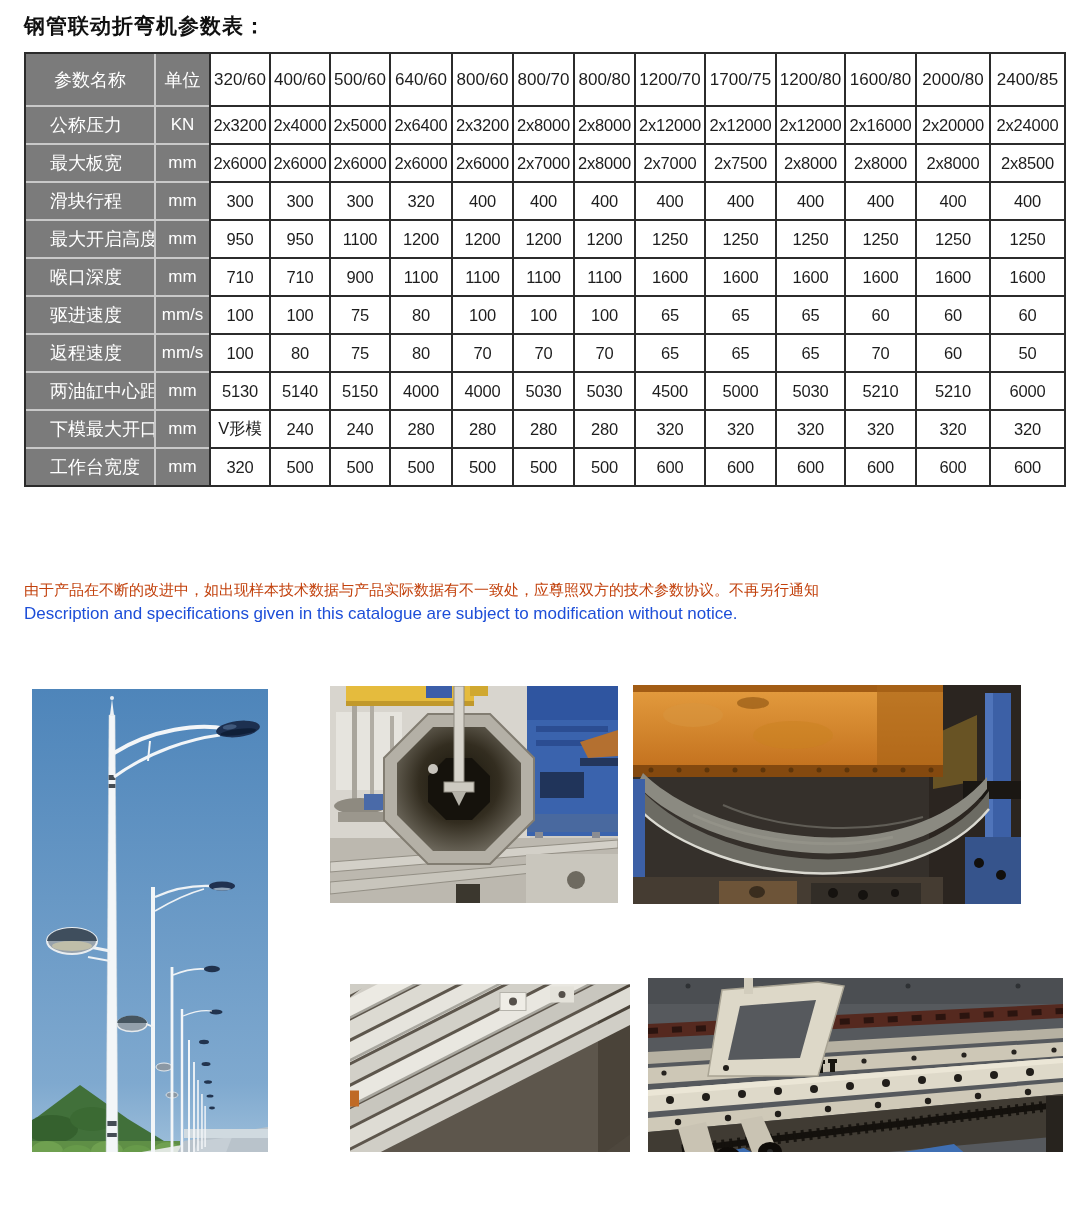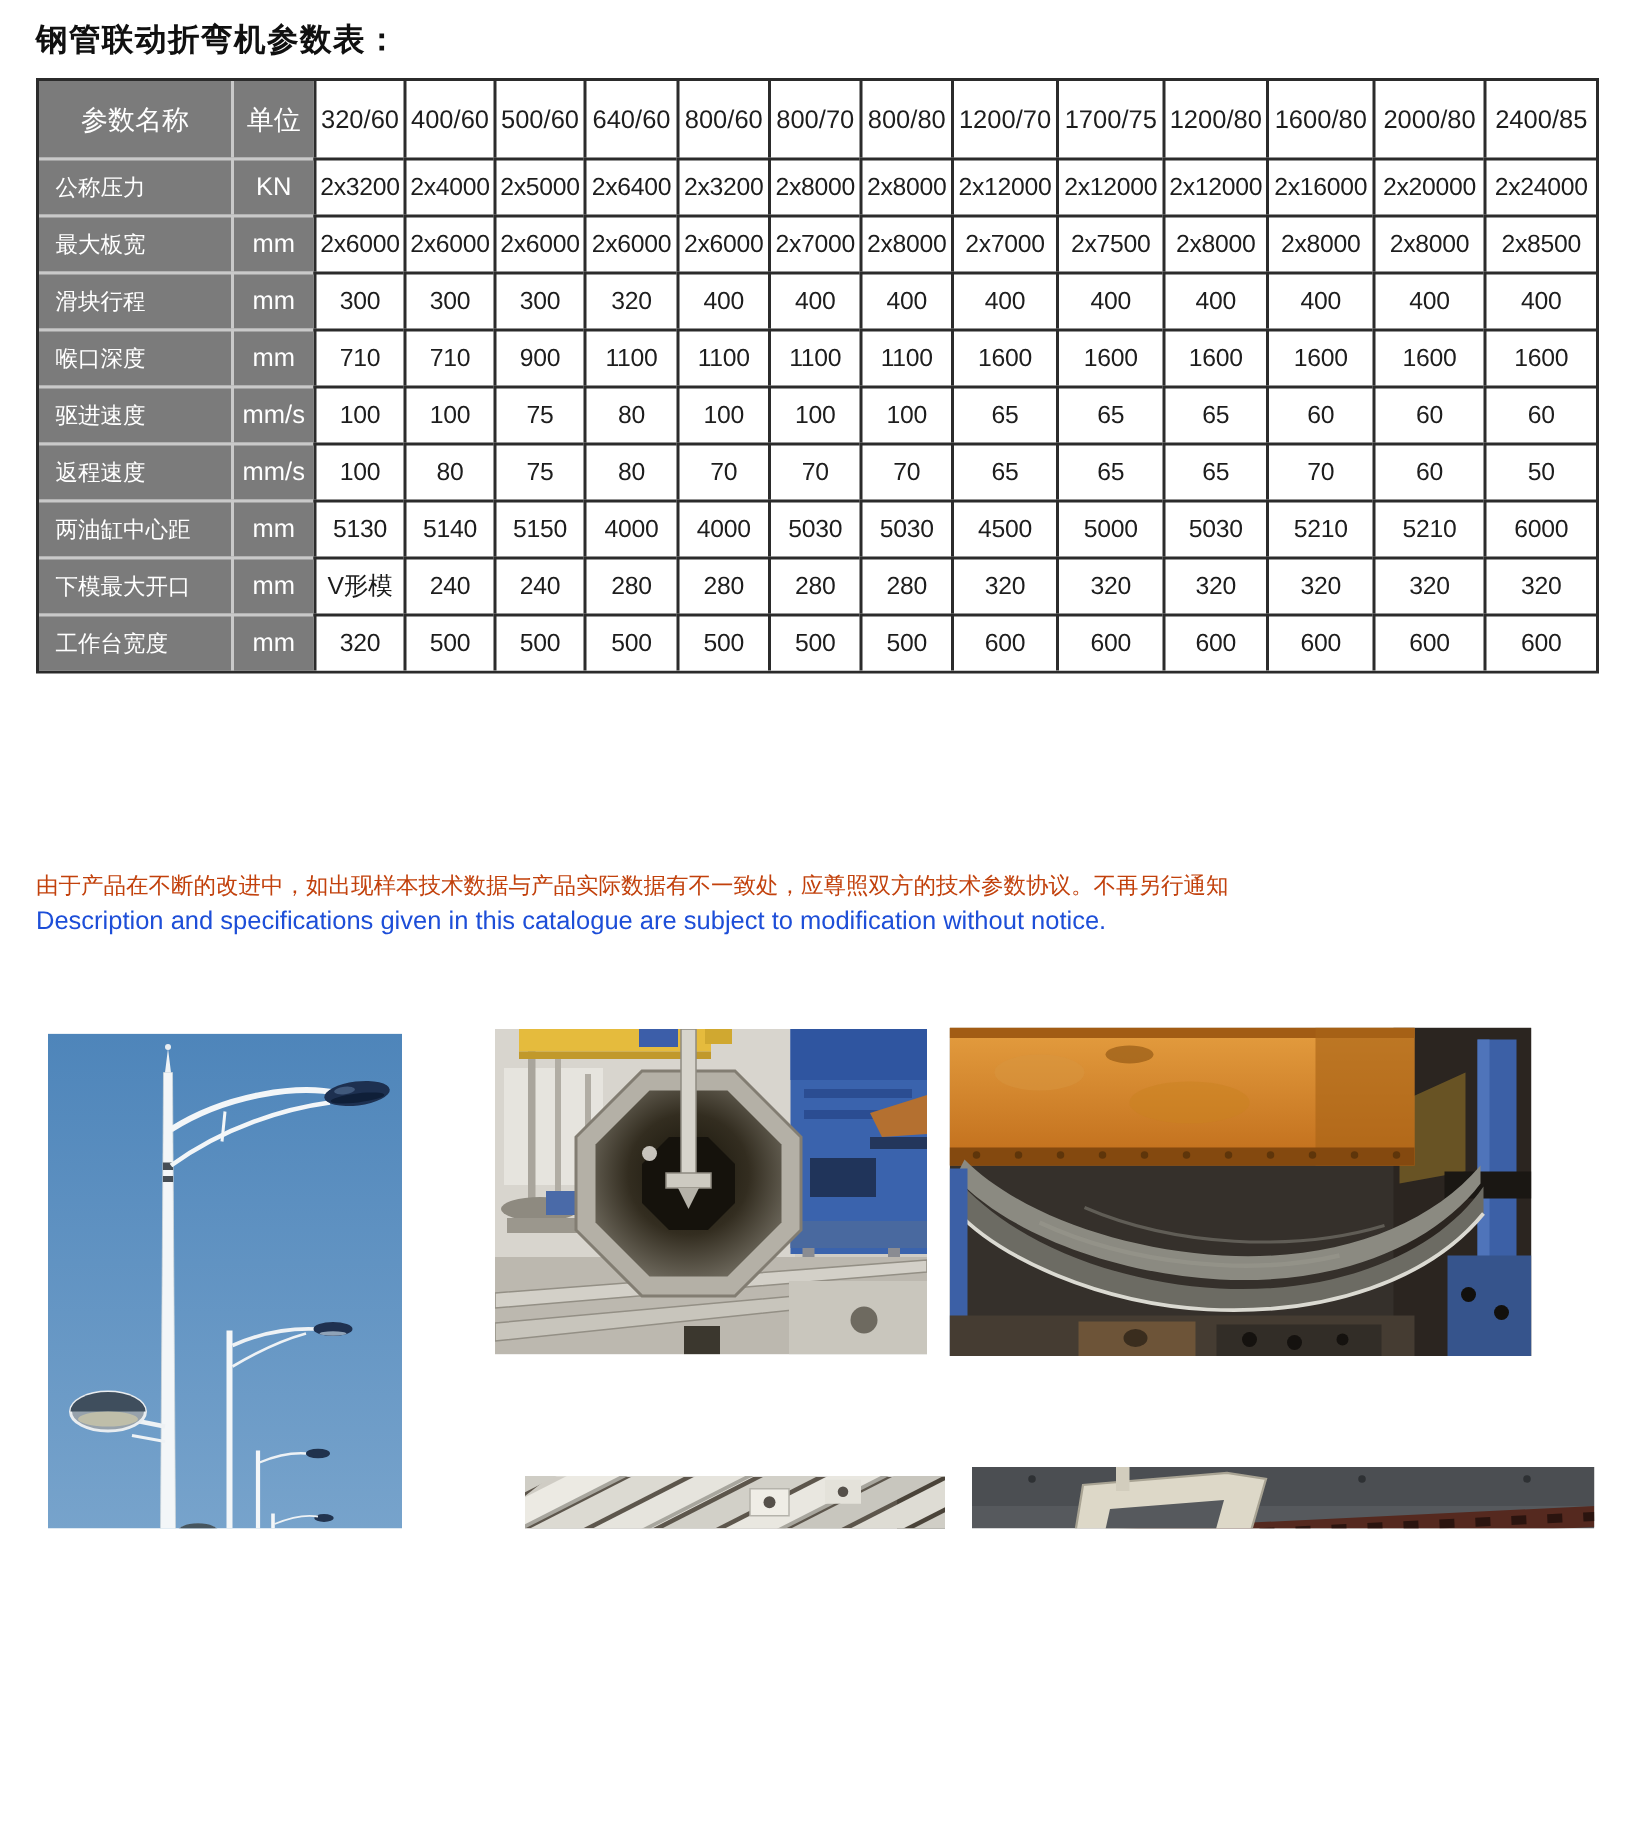--- a/index.html
+++ b/index.html
@@ -1,32 +1,32 @@
 <!DOCTYPE html>
 <html><head>
 <meta charset="utf-8">
 <style>
   html,body{margin:0;padding:0;background:#fff;}
-  .page{position:relative;width:1088px;height:1019px;background:#ffffff;
+  .page{position:relative;width:1088px;height:1152px;background:#ffffff;
         font-family:"Liberation Sans","DejaVu Sans",sans-serif;overflow:hidden;}
   .title{position:absolute;left:24px;top:12px;font-size:21px;font-weight:bold;color:#101010;letter-spacing:1px;}
   #spec-table{position:absolute;left:24px;top:52px;width:1038px;
         border-collapse:separate;border-spacing:0;table-layout:fixed;
         border:2px solid #2b2b2b;}
   #spec-table th,#spec-table td{box-sizing:border-box;text-align:center;vertical-align:middle;
         font-weight:normal;overflow:hidden;white-space:nowrap;
         border-left:2px solid #2b2b2b;border-top:2px solid #2b2b2b;background:#fff;color:#1d1d1d;}
   #spec-table tr > *:first-child{border-left:none;}
   #spec-table tr.first > *{border-top:none;}
   #spec-table tr.first{height:51px;margin-left:20px;}
   #spec-table tr:not(.first){height:38px;}
   .g{background:#7b7b7b !important;color:#ffffff !important;}
   .unit{border-left-color:#c9c9c9 !important;font-size:17px;}
   tr:not(.first) .g{border-top-color:#c9c9c9 !important;}
-  .lbl{text-align:left !important;padding-left:11px;font-size:15px;}
+  .lbl{text-align:left !important;padding-left:24px;font-size:18px;}
   .hd{font-size:18px;}
   .mdl{font-size:17px;}
   .val{font-size:16.5px;letter-spacing:-0.2px;}
   .disc-zh{position:absolute;left:24px;top:566px;font-size:15px;color:#c2410c;}
   .disc-en{position:absolute;left:24px;top:587px;font-size:17px;color:#1d4ed8;}
   .photo{position:absolute;overflow:hidden;}
   .photo svg{display:block;width:100%;height:100%;}
   .p1{left:32px;top:689px;width:236px;height:526px;}
   .p2{left:330px;top:686px;width:288px;height:217px;}
   .p3{left:633px;top:685px;width:388px;height:219px;}
@@ -119,20 +119,37 @@
           <td class="val">320</td>
           <td class="val">400</td>
           <td class="val">400</td>
           <td class="val">400</td>
           <td class="val">400</td>
           <td class="val">400</td>
           <td class="val">400</td>
           <td class="val">400</td>
           <td class="val">400</td>
           <td class="val">400</td>
+        </tr>
+        <tr>
+          <td class="g lbl">最大开启高度</td>
+          <td class="g unit">mm</td>
+          <td class="val">950</td>
+          <td class="val">950</td>
+          <td class="val">1100</td>
+          <td class="val">1200</td>
+          <td class="val">1200</td>
+          <td class="val">1200</td>
+          <td class="val">1200</td>
+          <td class="val">1250</td>
+          <td class="val">1250</td>
+          <td class="val">1250</td>
+          <td class="val">1250</td>
+          <td class="val">1250</td>
+          <td class="val">1250</td>
         </tr>
         <tr>
           <td class="g lbl">喉口深度</td>
           <td class="g unit">mm</td>
           <td class="val">710</td>
           <td class="val">710</td>
           <td class="val">900</td>
           <td class="val">1100</td>
           <td class="val">1100</td>
           <td class="val">1100</td>

